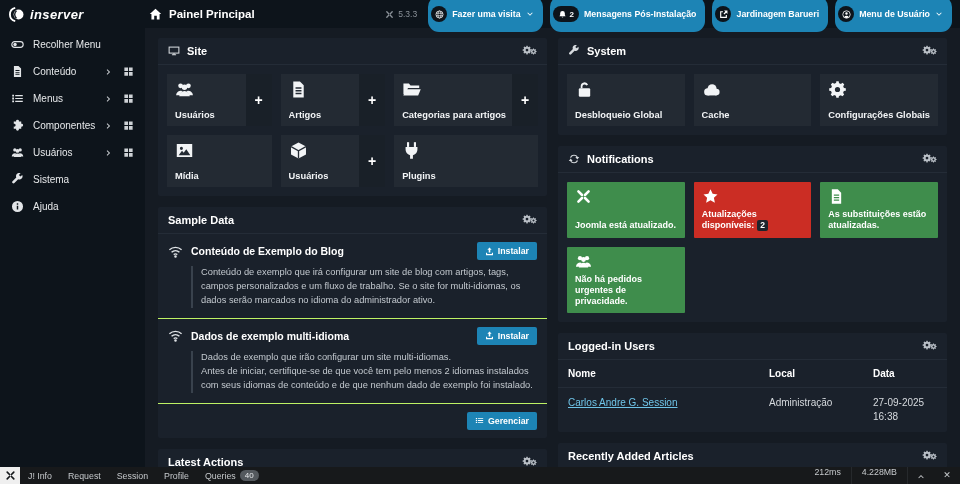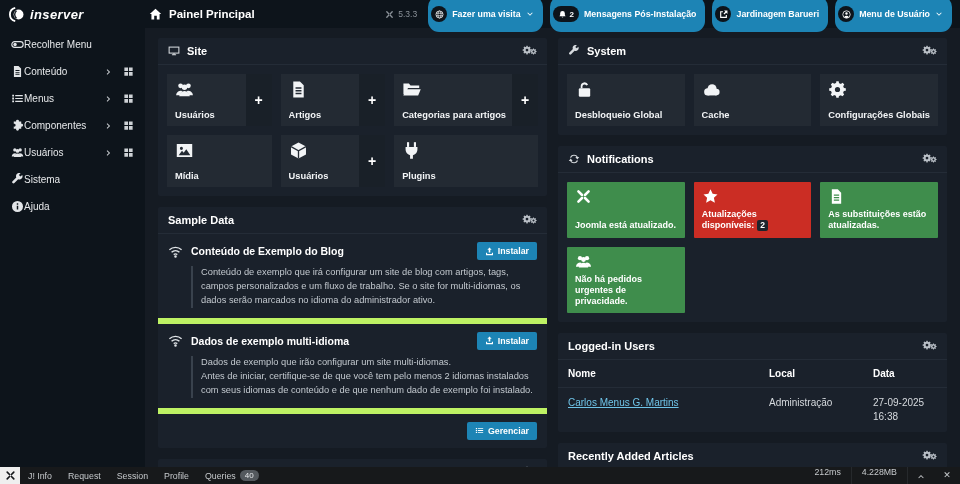--- a/index.html
+++ b/index.html
@@ -24,21 +24,21 @@
         padding:0 9px 0 3px;font-size:8.8px;font-weight:bold;color:#fff;cursor:pointer;white-space:nowrap}
   .pill-circle{min-width:16px;height:16px;border-radius:8px;background:#0d141b;
                display:flex;align-items:center;justify-content:center;gap:3px}
   .pill-circle.wide{padding:0 5px}
   .pill-circle .ic{width:9px;height:9px}
   .pill-badge{font-size:8px;color:#fff}
   .pill .chev{width:8px;height:8px;opacity:.95}
 
   
   .sidebar{position:absolute;top:28px;left:0;width:145px;bottom:17px;background:#0d141b;padding-top:3px}
-  .side-item{height:27px;display:flex;align-items:center;padding:0 11px;
+  .side-item{height:27px;display:flex;align-items:center;gap:9px;padding:0 11px;
              font-size:10px;color:#e6e8ea;cursor:pointer}
   .side-item.active{background:#1a80b3}
   .s-ic{width:13px;height:13px;color:#e2e5e8}
   .s-right{margin-left:auto;display:flex;align-items:center;gap:10px;color:#ced2d6}
   .chev-r{width:8px;height:8px}
   .grid-i{width:11px;height:11px}
 
   
   .main{position:absolute;left:145px;right:0;top:28px;bottom:17px;overflow:hidden;
         padding:10px 13px;display:flex;gap:11px}
@@ -67,21 +67,21 @@
   .ntile{min-height:46px;padding:6px 8px;display:flex;flex-direction:column;
          justify-content:space-between;gap:4px;cursor:pointer;border-radius:1px}
   .ntile.green{background:#3f8d4c}
   .ntile.red{background:#cb2d24}
   .n-ic{width:17px;height:17px;color:#fff}
   .n-label{font-size:9px;font-weight:bold;color:#fff;line-height:1.25}
   .n-badge{display:inline-block;background:#1d242c;border-radius:2px;padding:0 3px;
            font-size:8.5px;margin-left:3px}
 
   
-  .sd-item{padding:8px 10px;border-bottom:6px solid #bef264}
+  .sd-item{padding:8px 10px;border-bottom:1px solid #bef264}
   .sd-head{display:flex;align-items:center;gap:8px}
   .sd-wifi{width:15px;height:15px;color:#e0e4e7}
   .sd-title{font-size:10.5px;font-weight:bold;color:#fff;flex:1}
   .btn{display:inline-flex;align-items:center;gap:4px;background:#1d84b5;color:#fff;border:none;
        border-radius:2px;font-size:8.8px;font-weight:bold;padding:4px 8px;
        font-family:"Liberation Sans",sans-serif;cursor:pointer}
   .btn .ic{width:9px;height:9px}
   .sd-desc{margin:6px 0 2px 23px;padding-left:8px;border-left:2px solid #39424d;
            font-size:9.3px;color:#c3c9cf;line-height:1.5}
   .sd-desc span{display:block}
@@ -638,21 +638,21 @@
       <table>
         <thead>
           <tr>
             <th>Nome</th>
             <th class="w-local">Local</th>
             <th class="w-data2">Data</th>
           </tr>
         </thead>
         <tbody>
           <tr>
-            <td><a class="link">Carlos Menus G. Martins</a></td>
+            <td><a class="link">Carlos Andre G. Session</a></td>
             <td>Administração</td>
             <td>27-09-2025 16:38</td>
           </tr>
         </tbody>
       </table>
     </div>
 
     <div class="card">
       <div class="card-h">
         <span class="h-title">Recently Added Articles</span>

